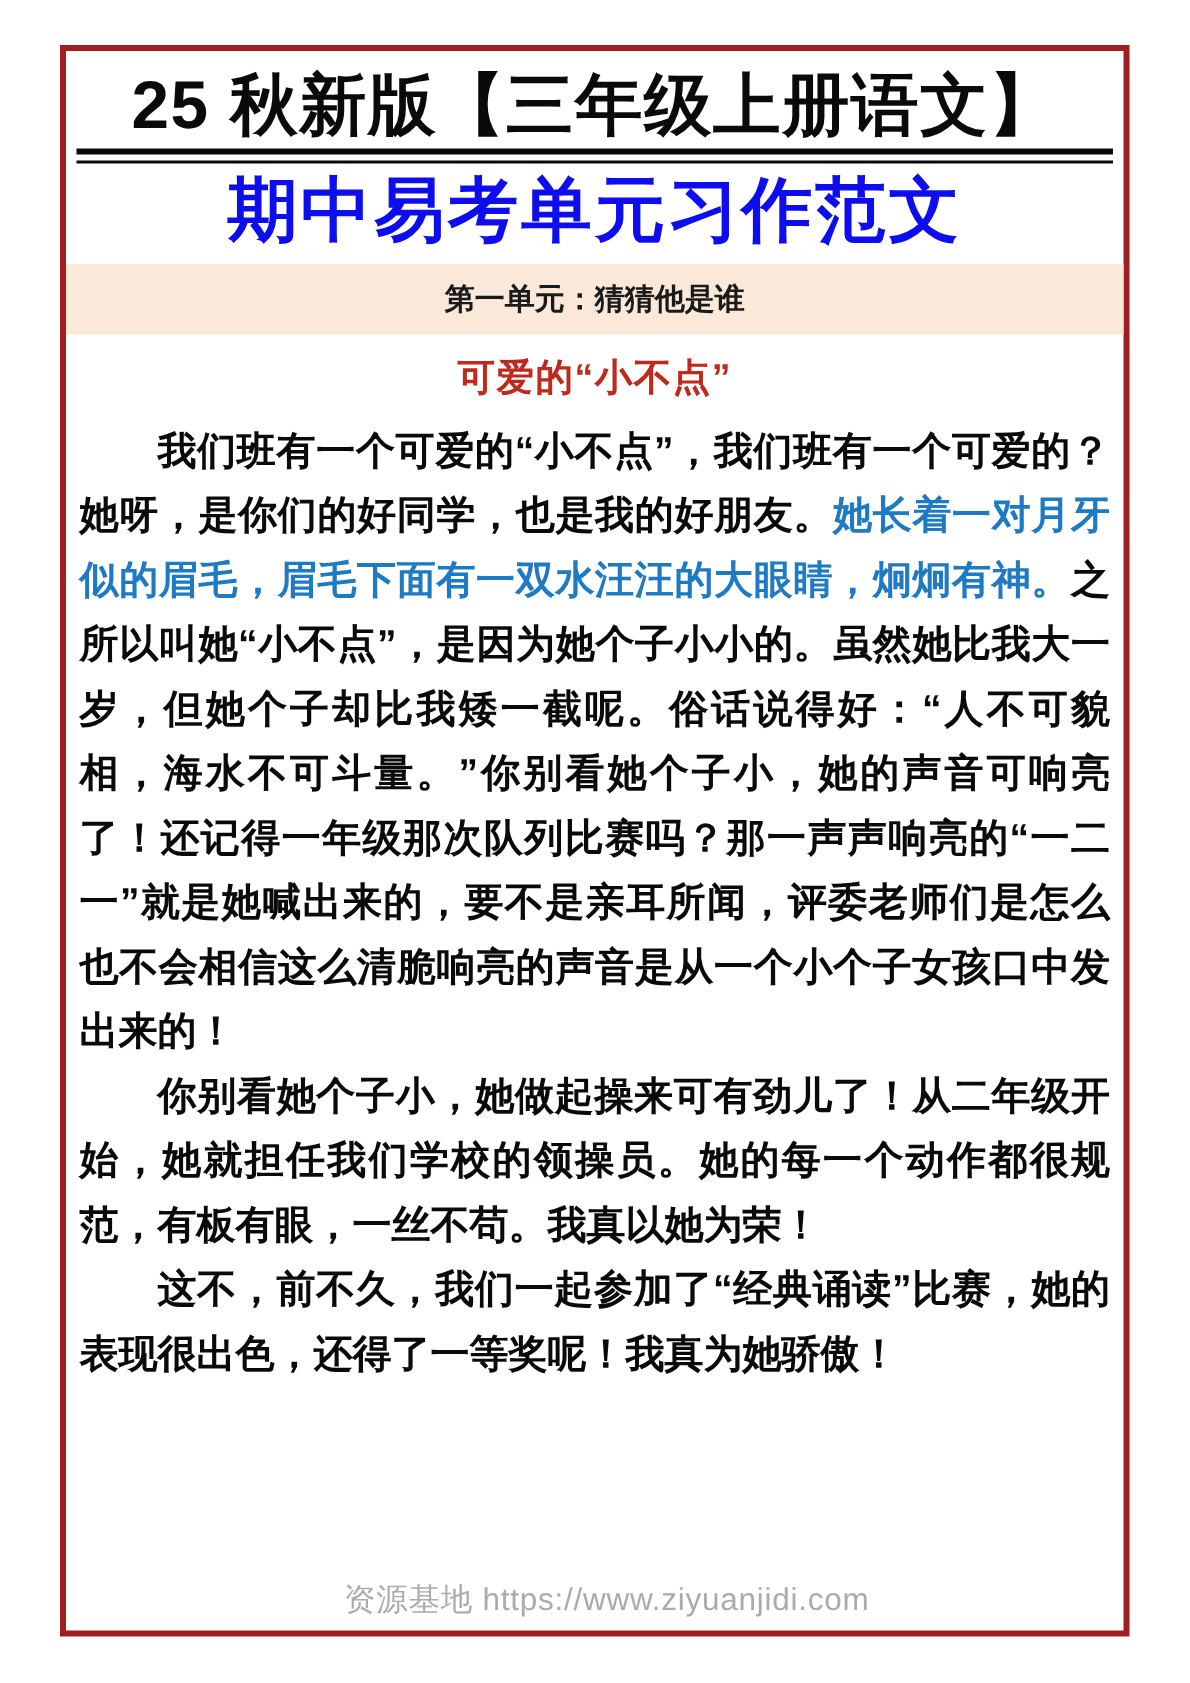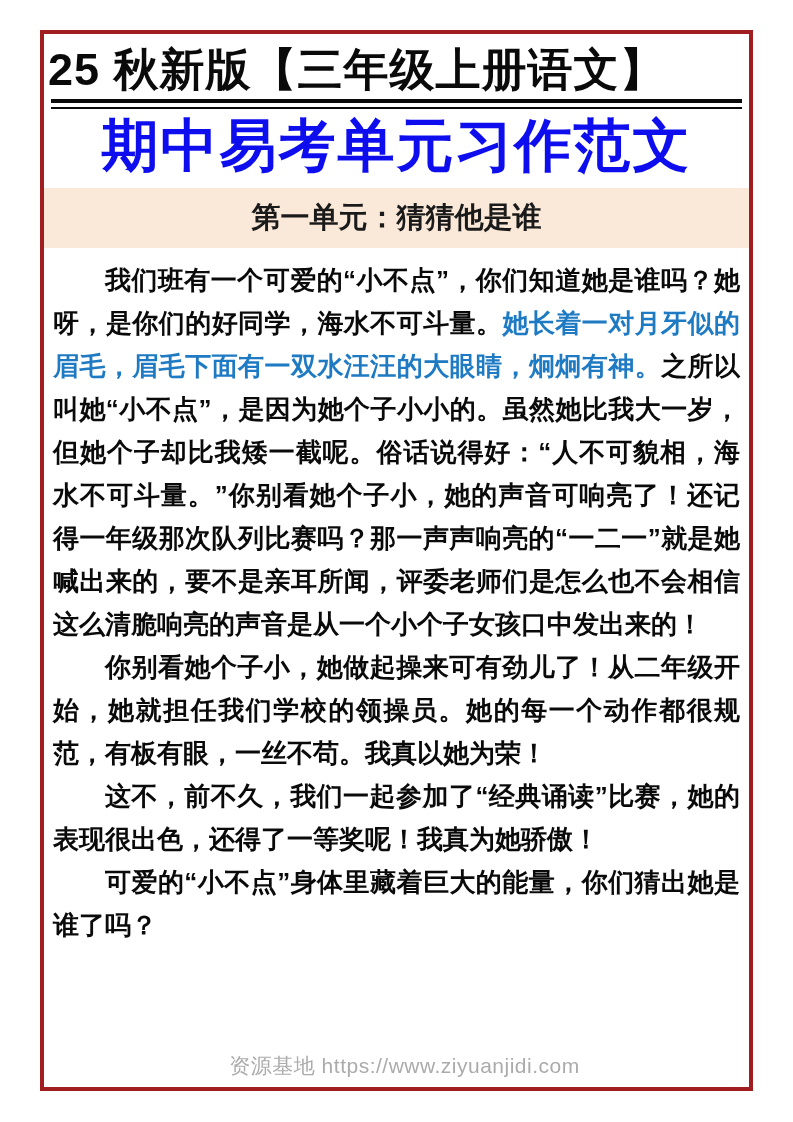--- a/index.html
+++ b/index.html
@@ -20,50 +20,51 @@
     left: 40px;
     top: 30px;
     width: 713px;
     height: 1061px;
     box-sizing: border-box;
     border: 4px solid var(--frame-color, #A01D20);
     background: #ffffff;
   }
   .main-title {
     margin: 11px 4px 0 4px;
+    text-align: center;
     font-size: 45px;
     line-height: 1.12;
     font-weight: 900;
     color: #0a0a0a;
     letter-spacing: 1px;
     white-space: nowrap;
   }
   .rule-thick {
     margin: 4px 7px 0 7px;
     border-top: 4px solid #0a0a0a;
   }
   .rule-thin {
     margin: 4px 7px 0 7px;
     border-top: 2px solid #0a0a0a;
   }
   .subtitle {
     margin: 4px 4px 0 4px;
     text-align: center;
-    font-size: 57px;
+    font-size: 47px;
     line-height: 1.15;
     font-weight: 900;
     color: var(--subtitle-color, #0D0DEE);
     letter-spacing: 2px;
     white-space: nowrap;
   }
   .unit-banner {
     margin-top: 9px;
     background: var(--banner-bg, #FAE8D8);
     text-align: center;
-    font-size: 29px;
+    font-size: 20px;
     font-weight: bold;
     color: #1a1a1a;
     padding: 10px 0;
   }
   .essay-title {
     margin-top: 12px;
     text-align: center;
     font-size: 25px;
     font-weight: bold;
     color: var(--essay-title-color, #BE2A1D);
@@ -105,23 +106,23 @@
   <div class="frame">
 
     <div class="main-title">25 秋新版【三年级上册语文】</div>
     <div class="rule-thick"></div>
     <div class="rule-thin"></div>
 
     <div class="subtitle">期中易考单元习作范文</div>
 
     <div class="unit-banner">第一单元：猜猜他是谁</div>
 
+    <div class="essay-title">可爱的“小不点”</div>
 
     <div class="essay-body" id="essay-body">
-        <p><span>我们班有一个可爱的“小不点”，你们知道她是谁吗？她呀，是你们的好同学，海水不可斗量。</span><span class="seg-highlight">她长着一对月牙似的眉毛，眉毛下面有一双水汪汪的大眼睛，炯炯有神。</span><span>之所以叫她“小不点”，是因为她个子小小的。虽然她比我大一岁，但她个子却比我矮一截呢。俗话说得好：“人不可貌相，海水不可斗量。”你别看她个子小，她的声音可响亮了！还记得一年级那次队列比赛吗？那一声声响亮的“一二一”就是她喊出来的，要不是亲耳所闻，评委老师们是怎么也不会相信这么清脆响亮的声音是从一个小个子女孩口中发出来的！</span></p>
+        <p><span>我们班有一个可爱的“小不点”，我们班有一个可爱的？她呀，是你们的好同学，也是我的好朋友。</span><span class="seg-highlight">她长着一对月牙似的眉毛，眉毛下面有一双水汪汪的大眼睛，炯炯有神。</span><span>之所以叫她“小不点”，是因为她个子小小的。虽然她比我大一岁，但她个子却比我矮一截呢。俗话说得好：“人不可貌相，海水不可斗量。”你别看她个子小，她的声音可响亮了！还记得一年级那次队列比赛吗？那一声声响亮的“一二一”就是她喊出来的，要不是亲耳所闻，评委老师们是怎么也不会相信这么清脆响亮的声音是从一个小个子女孩口中发出来的！</span></p>
         <p><span>你别看她个子小，她做起操来可有劲儿了！从二年级开始，她就担任我们学校的领操员。她的每一个动作都很规范，有板有眼，一丝不苟。我真以她为荣！</span></p>
         <p><span>这不，前不久，我们一起参加了“经典诵读”比赛，她的表现很出色，还得了一等奖呢！我真为她骄傲！</span></p>
-        <p><span>可爱的“小不点”身体里藏着巨大的能量，你们猜出她是谁了吗？</span></p>
       </div>
 
     <div class="footer-credit">资源基地 https://www.ziyuanjidi.com</div>
   </div>
 </div>
 
 </body></html>

